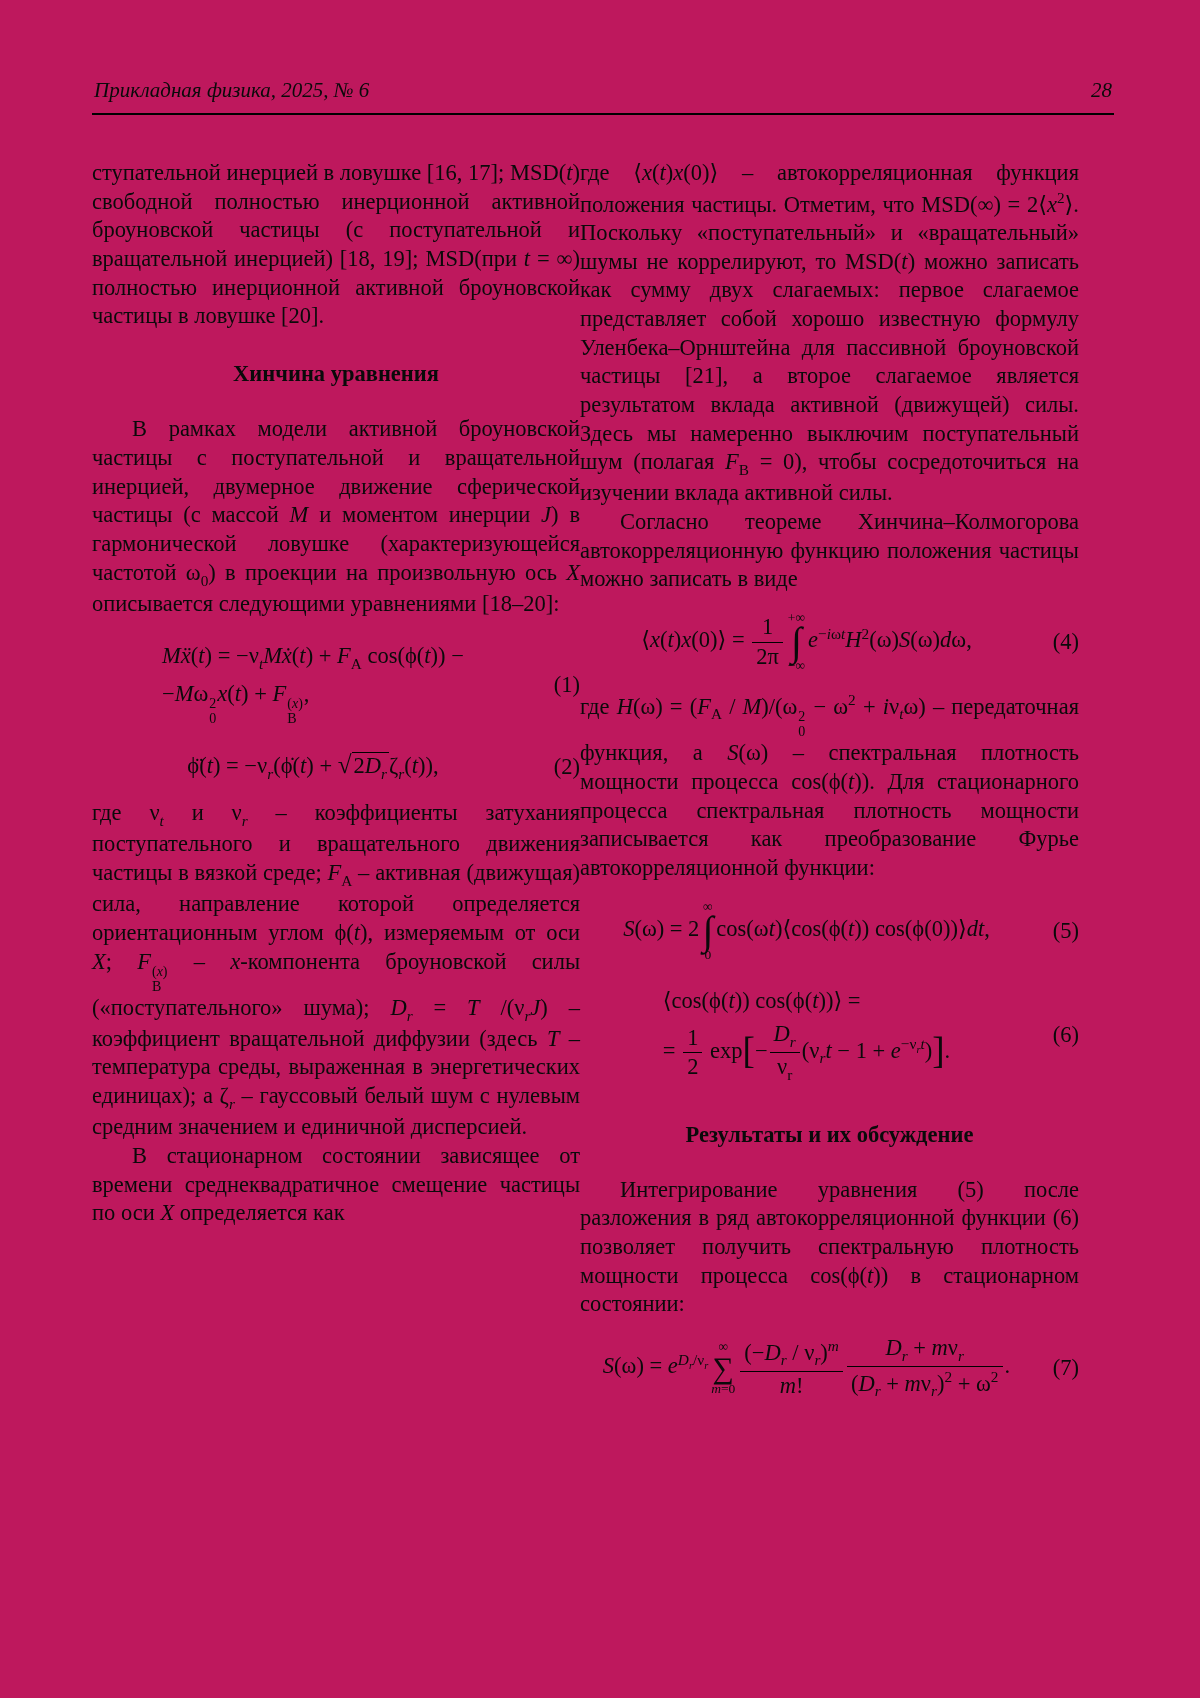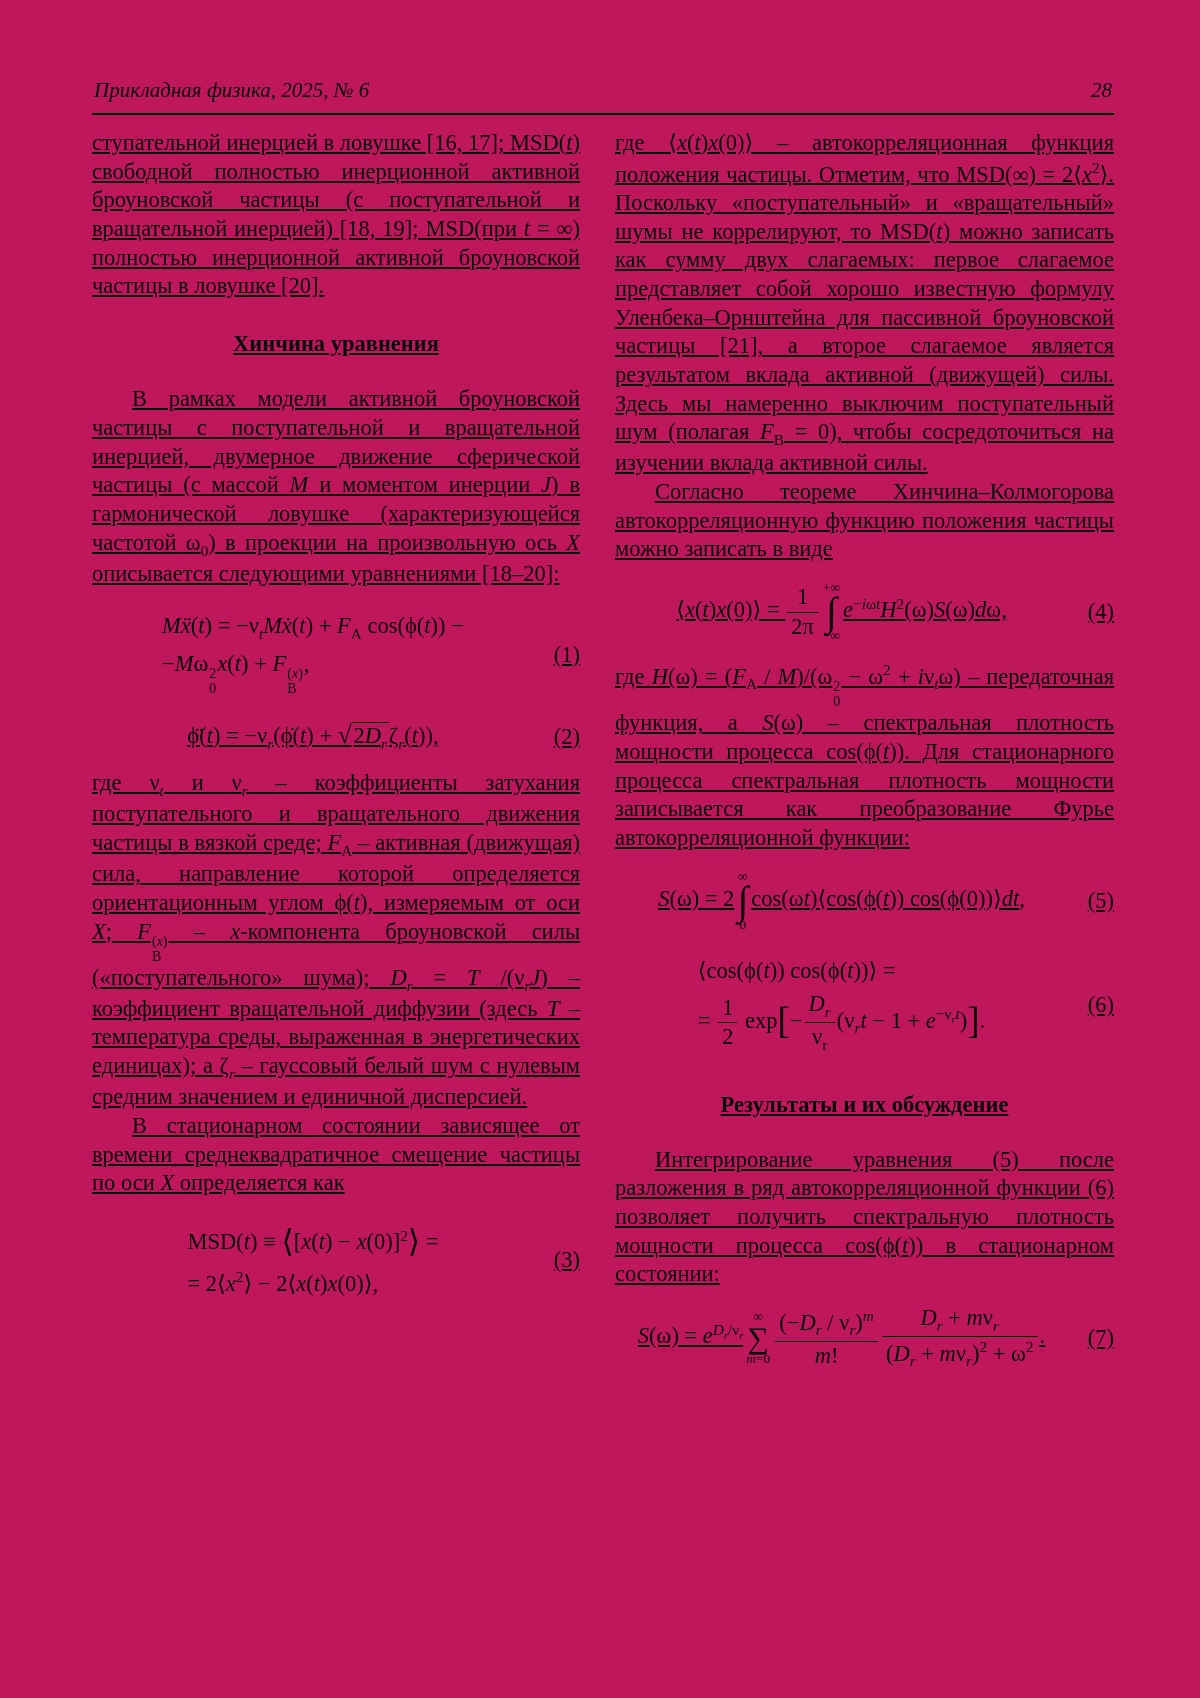--- a/index.html
+++ b/index.html
@@ -4,21 +4,21 @@
 <style>
   *{box-sizing:border-box;}
   html,body{margin:0;padding:0;background:#ffffff;}
   .page{
     width:1200px;height:1698px;position:relative;background:#be185d;color:#0a0a0a;
     font-family:"Liberation Serif","DejaVu Serif",serif;
     padding:78px 86px 40px 92px;overflow:hidden;
   }
   .hdr{display:flex;justify-content:space-between;align-items:baseline;font-style:italic;font-size:21px;padding:0 2px;}
   .rule{border-top:2.5px solid #000;margin-top:10px;}
-  .cols{display:flex;gap:35px;margin-top:14px;text-decoration:underline;}
+  .cols{display:flex;margin-top:44px;}
   .col{flex:none;}
   .colL{width:488px;}
   .colR{width:499px;}
   .para{margin:0;font-size:22.5px;line-height:1.275;text-align:justify;}
   .ind{text-indent:40px;}
   .shead{font-size:22.5px;font-weight:bold;text-align:center;margin:30px 0 28px;}
   .eq{display:flex;align-items:center;margin:17px 0;font-size:22.5px;}
   .eq .f{flex:1;text-align:center;}
   .eq .ml{display:inline-block;text-align:left;}
   .eq .ln{display:block;margin:8px 0;}
@@ -69,24 +69,20 @@
       </div>
       <div class="eq">
         <span class="f">ϕ̈(<i>t</i>) = −ν<sub><i>r</i></sub>(ϕ̇(<i>t</i>) + <span class="sq"><span class="rd">√</span><span class="rad">2<i>D</i><sub><i>r</i></sub></span></span>ζ<sub><i>r</i></sub>(<i>t</i>)),</span>
         <span class="n">(2)</span>
       </div>
       <p class="para">где ν<sub><i>t</i></sub> и ν<sub><i>r</i></sub> – коэффициенты затухания поступательного и вращательного движения частицы в вязкой среде; <i>F</i><sub>A</sub> – активная (движущая) сила, направление которой определяется ориентационным углом ϕ(<i>t</i>), измеряемым от оси <i>X</i>; <i>F</i><span class="stk">
             <span>(<i>x</i>)</span>
             <span>B</span>
           </span> – <i>x</i>-компонента броуновской силы («поступательного» шума); <i>D</i><sub><i>r</i></sub> = <i>T</i> /(ν<sub><i>r</i></sub><i>J</i>) – коэффициент вращательной диффузии (здесь <i>T</i> – температура среды, выраженная в энергетических единицах); а ζ<sub><i>r</i></sub> – гауссовый белый шум с нулевым средним значением и единичной дисперсией.</p>
       <p class="para ind">В стационарном состоянии зависящее от времени среднеквадратичное смещение частицы по оси <i>X</i> определяется как</p>
-      <div class="eq">
-        <span class="f"><span class="ml"><span class="ln">MSD(<i>t</i>) ≡ <span class="big">⟨</span>[<i>x</i>(<i>t</i>) − <i>x</i>(0)]<sup>2</sup><span class="big">⟩</span> =</span><span class="ln">= 2⟨<i>x</i><sup>2</sup>⟩ − 2⟨<i>x</i>(<i>t</i>)<i>x</i>(0)⟩,</span></span></span>
-        <span class="n">(3)</span>
-      </div>
     </div>
 
     <div class="col colR">
       <p class="para">где ⟨<i>x</i>(<i>t</i>)<i>x</i>(0)⟩ – автокорреляционная функция положения частицы. Отметим, что MSD(∞) = 2⟨<i>x</i><sup>2</sup>⟩. Поскольку «поступательный» и «вращательный» шумы не коррелируют, то MSD(<i>t</i>) можно записать как сумму двух слагаемых: первое слагаемое представляет собой хорошо известную формулу Уленбека–Орнштейна для пассивной броуновской частицы [21], а второе слагаемое является результатом вклада активной (движущей) силы. Здесь мы намеренно выключим поступательный шум (полагая <i>F</i><sub>B</sub> = 0), чтобы сосредоточиться на изучении вклада активной силы.</p>
       <p class="para ind">Согласно теореме Хинчина–Колмогорова автокорреляционную функцию положения частицы можно записать в виде</p>
       <div class="eq">
         <span class="f">⟨<i>x</i>(<i>t</i>)<i>x</i>(0)⟩ = <span class="fr"><span class="nu">1</span><span class="de">2π</span></span><span class="lim">
               <span class="t">+∞</span>
               <span class="o">∫</span>
               <span class="b">−∞</span>

